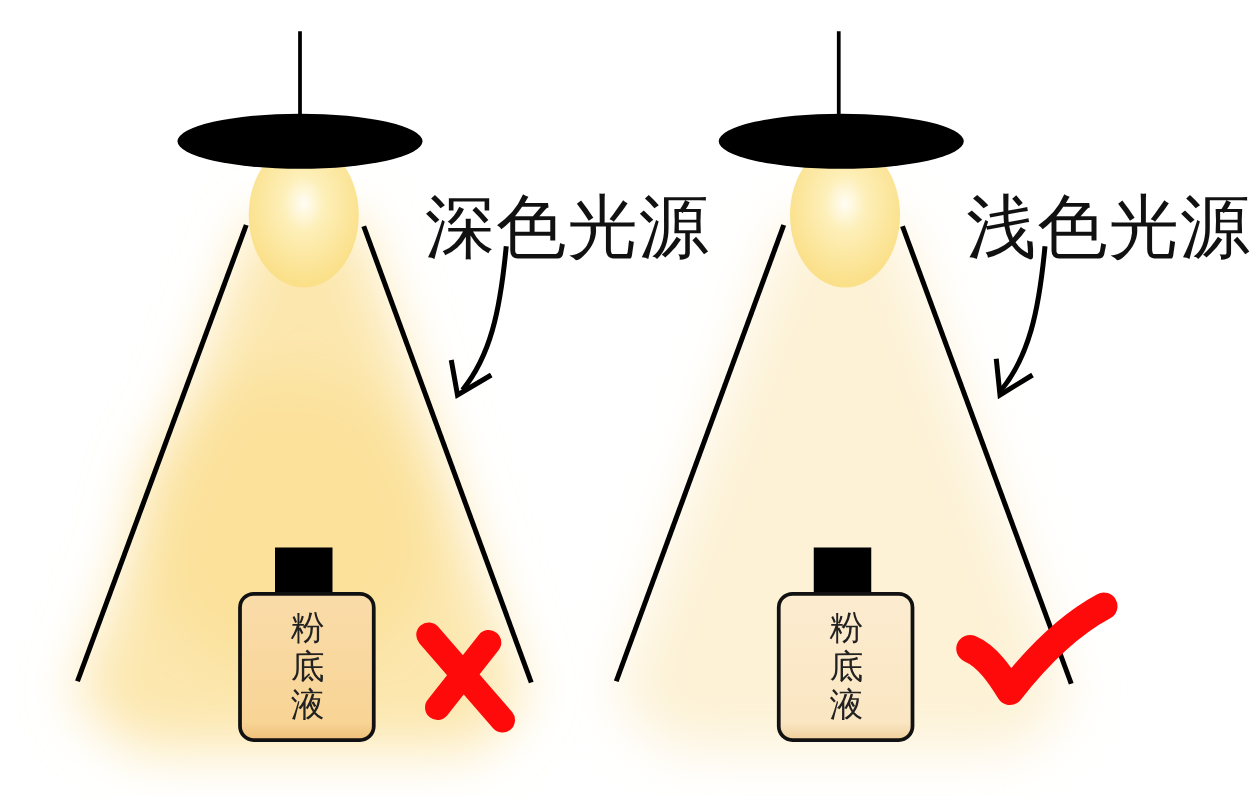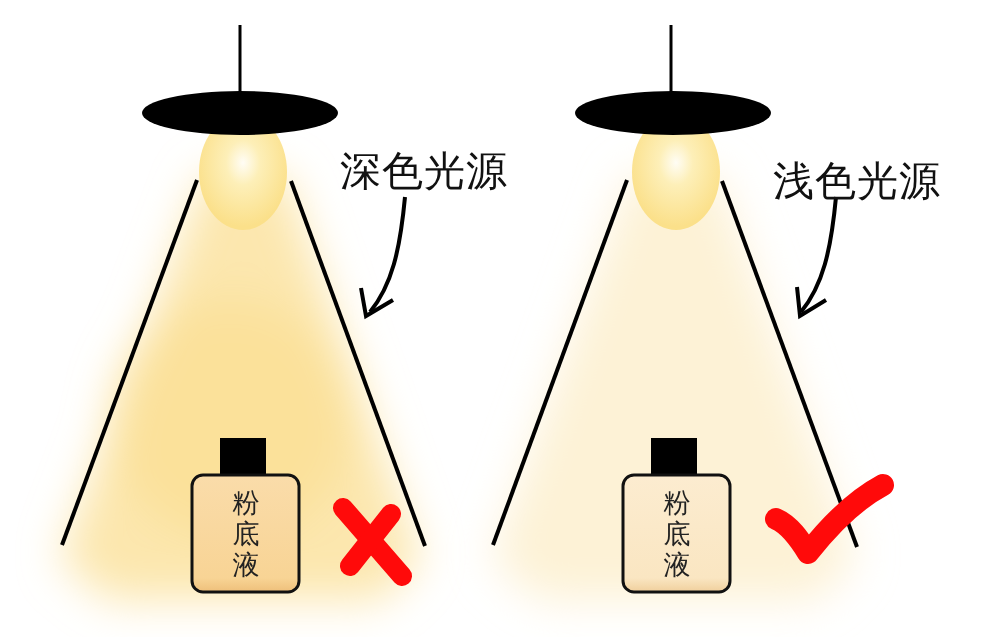--- a/index.html
+++ b/index.html
@@ -1,20 +1,20 @@
 <!DOCTYPE html>
 <html><head>
 <meta charset="utf-8">
 <style>
   html, body { margin:0; padding:0; background:#ffffff; }
   body { width:1000px; height:637px; overflow:hidden; position:relative;
          font-family: "DejaVu Sans", sans-serif; }
   #scene { position:absolute; left:0; top:0; width:1000px; height:637px; }
-  .label { position:absolute; font-size:41px; color:#111; letter-spacing:1px;
-           font-family: Liberation Mono, monospace; white-space:nowrap; line-height:1; }
+  .label { position:absolute; font-size:56px; color:#111; letter-spacing:1px;
+           font-family: Liberation Sans, sans-serif; white-space:nowrap; line-height:1; }
   .bottle-text { position:absolute; width:108px; text-align:center; font-size:27px;
                  color:#222; line-height:31px; font-family:"DejaVu Sans", sans-serif; }
 </style>
 </head>
 <body>
 
 <svg id="scene" viewBox="0 0 1000 637" xmlns="http://www.w3.org/2000/svg">
   <defs>
     <filter id="blurBig" x="-30%" y="-30%" width="160%" height="160%">
       <feGaussianBlur stdDeviation="22"></feGaussianBlur>
@@ -70,21 +70,21 @@
     <line x1="722" y1="181" x2="857" y2="547" stroke="#000" stroke-width="4"></line>
     <path d="M836 197 C 831 250, 823 285, 801 312" fill="none" stroke="#000" stroke-width="4"></path>
     <path d="M797 287 L800 316 L826 300" fill="none" stroke="#000" stroke-width="4" stroke-linejoin="miter"></path>
     <rect x="651" y="438" width="46" height="38" fill="#000"></rect>
     <rect x="623" y="475" width="107" height="117" rx="11" ry="11" fill="url(#bottleLight)" stroke="#111" stroke-width="3"></rect>
     <path d="M776 519 C 790 525, 800 540, 808 553 C 830 525, 855 500, 883 485" fill="none" stroke="#ff0a0a" stroke-width="22" stroke-linecap="round" stroke-linejoin="round"></path>
   </g>
 </svg>
 
 <div class="label" style="left:340px; top:154px;">深色光源</div>
-<div class="label" style="left:773px; top:164px;">浅色光源</div>
+<div class="label" style="left:773px; top:154px;">浅色光源</div>
 
 <div class="bottle-text" style="left:192px; top:487px;">
   <div>粉</div>
   <div>底</div>
   <div>液</div>
 </div>
 <div class="bottle-text" style="left:623px; top:487px;">
   <div>粉</div>
   <div>底</div>
   <div>液</div>

